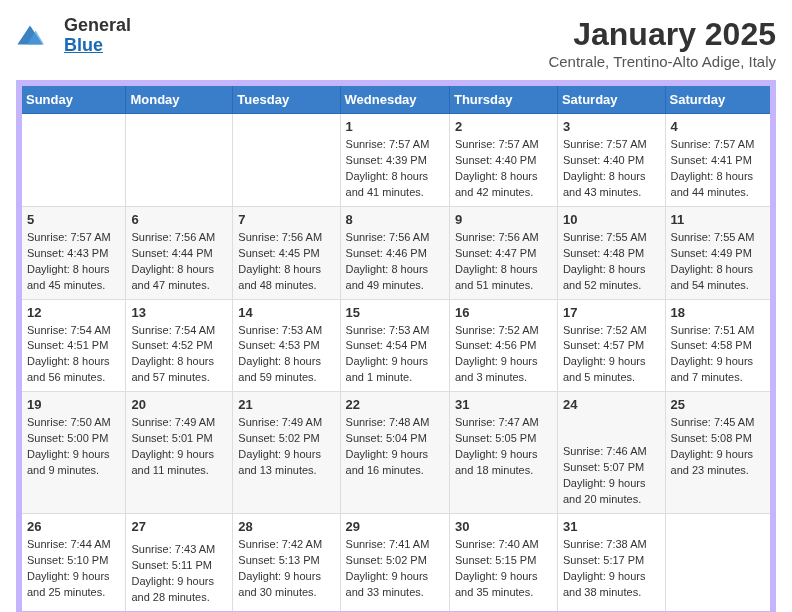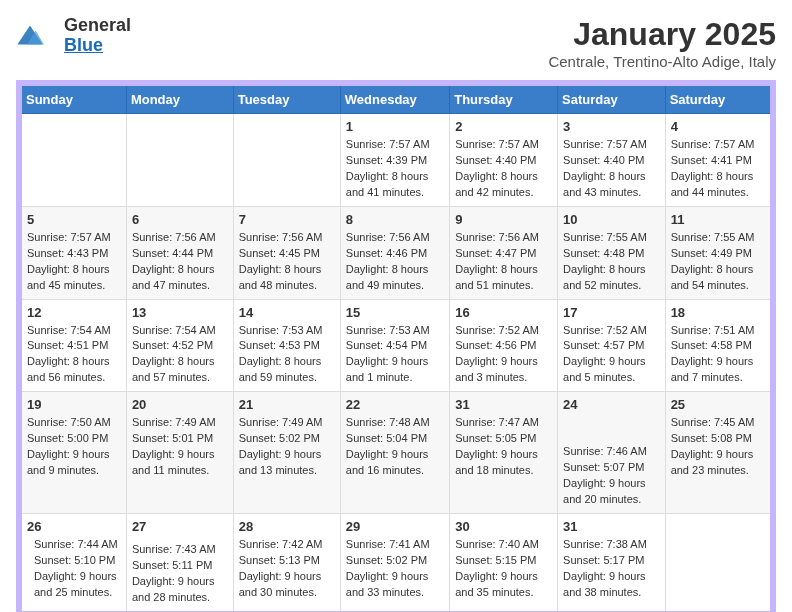--- a/index.html
+++ b/index.html
@@ -276,21 +276,21 @@
         <td>
           <span class="day-number">25</span>
           <div class="day-info" style="white-space: pre-line;">Sunrise: 7:45 AM
 Sunset: 5:08 PM
 Daylight: 9 hours and 23 minutes.</div>
         </td>
       </tr>
       <tr>
         <td>
           <span class="day-number">26</span>
-          <div class="day-info" style="white-space: pre-line; margin-left: 7px;">Sunrise: 7:44 AM
+          <div class="day-info" style="white-space: pre-line;">Sunrise: 7:44 AM
 Sunset: 5:10 PM
 Daylight: 9 hours and 25 minutes.</div>
         </td>
         <td>
           <span class="day-number">27</span>
           <div class="day-info" style="white-space: pre-line; margin-top: 8px;">Sunrise: 7:43 AM
 Sunset: 5:11 PM
 Daylight: 9 hours and 28 minutes.</div>
         </td>
         <td>

